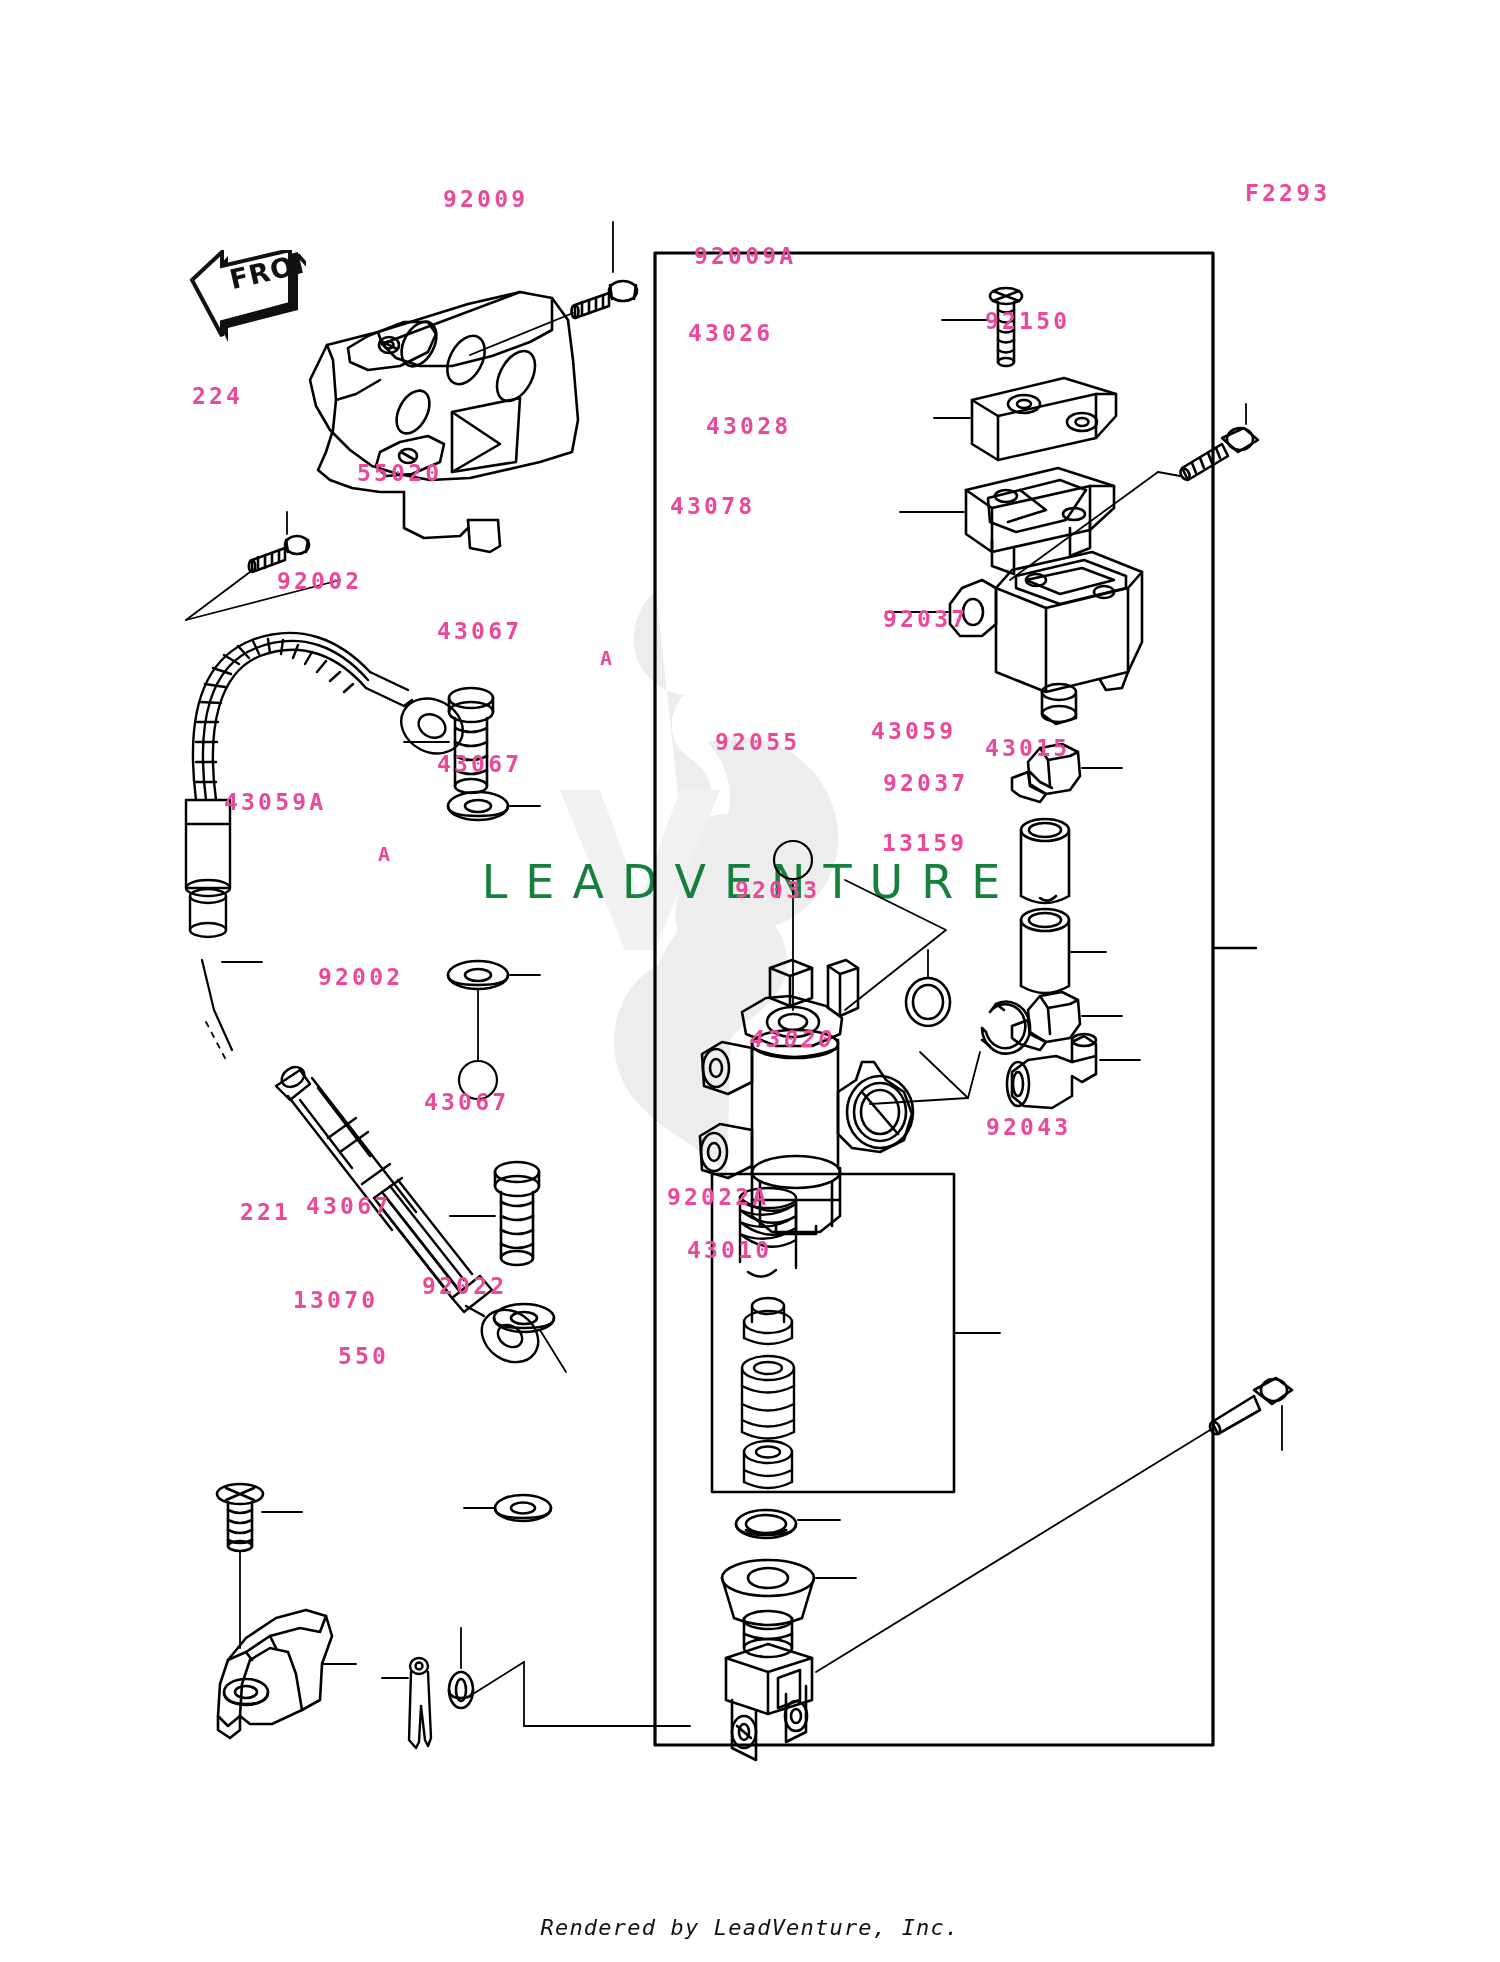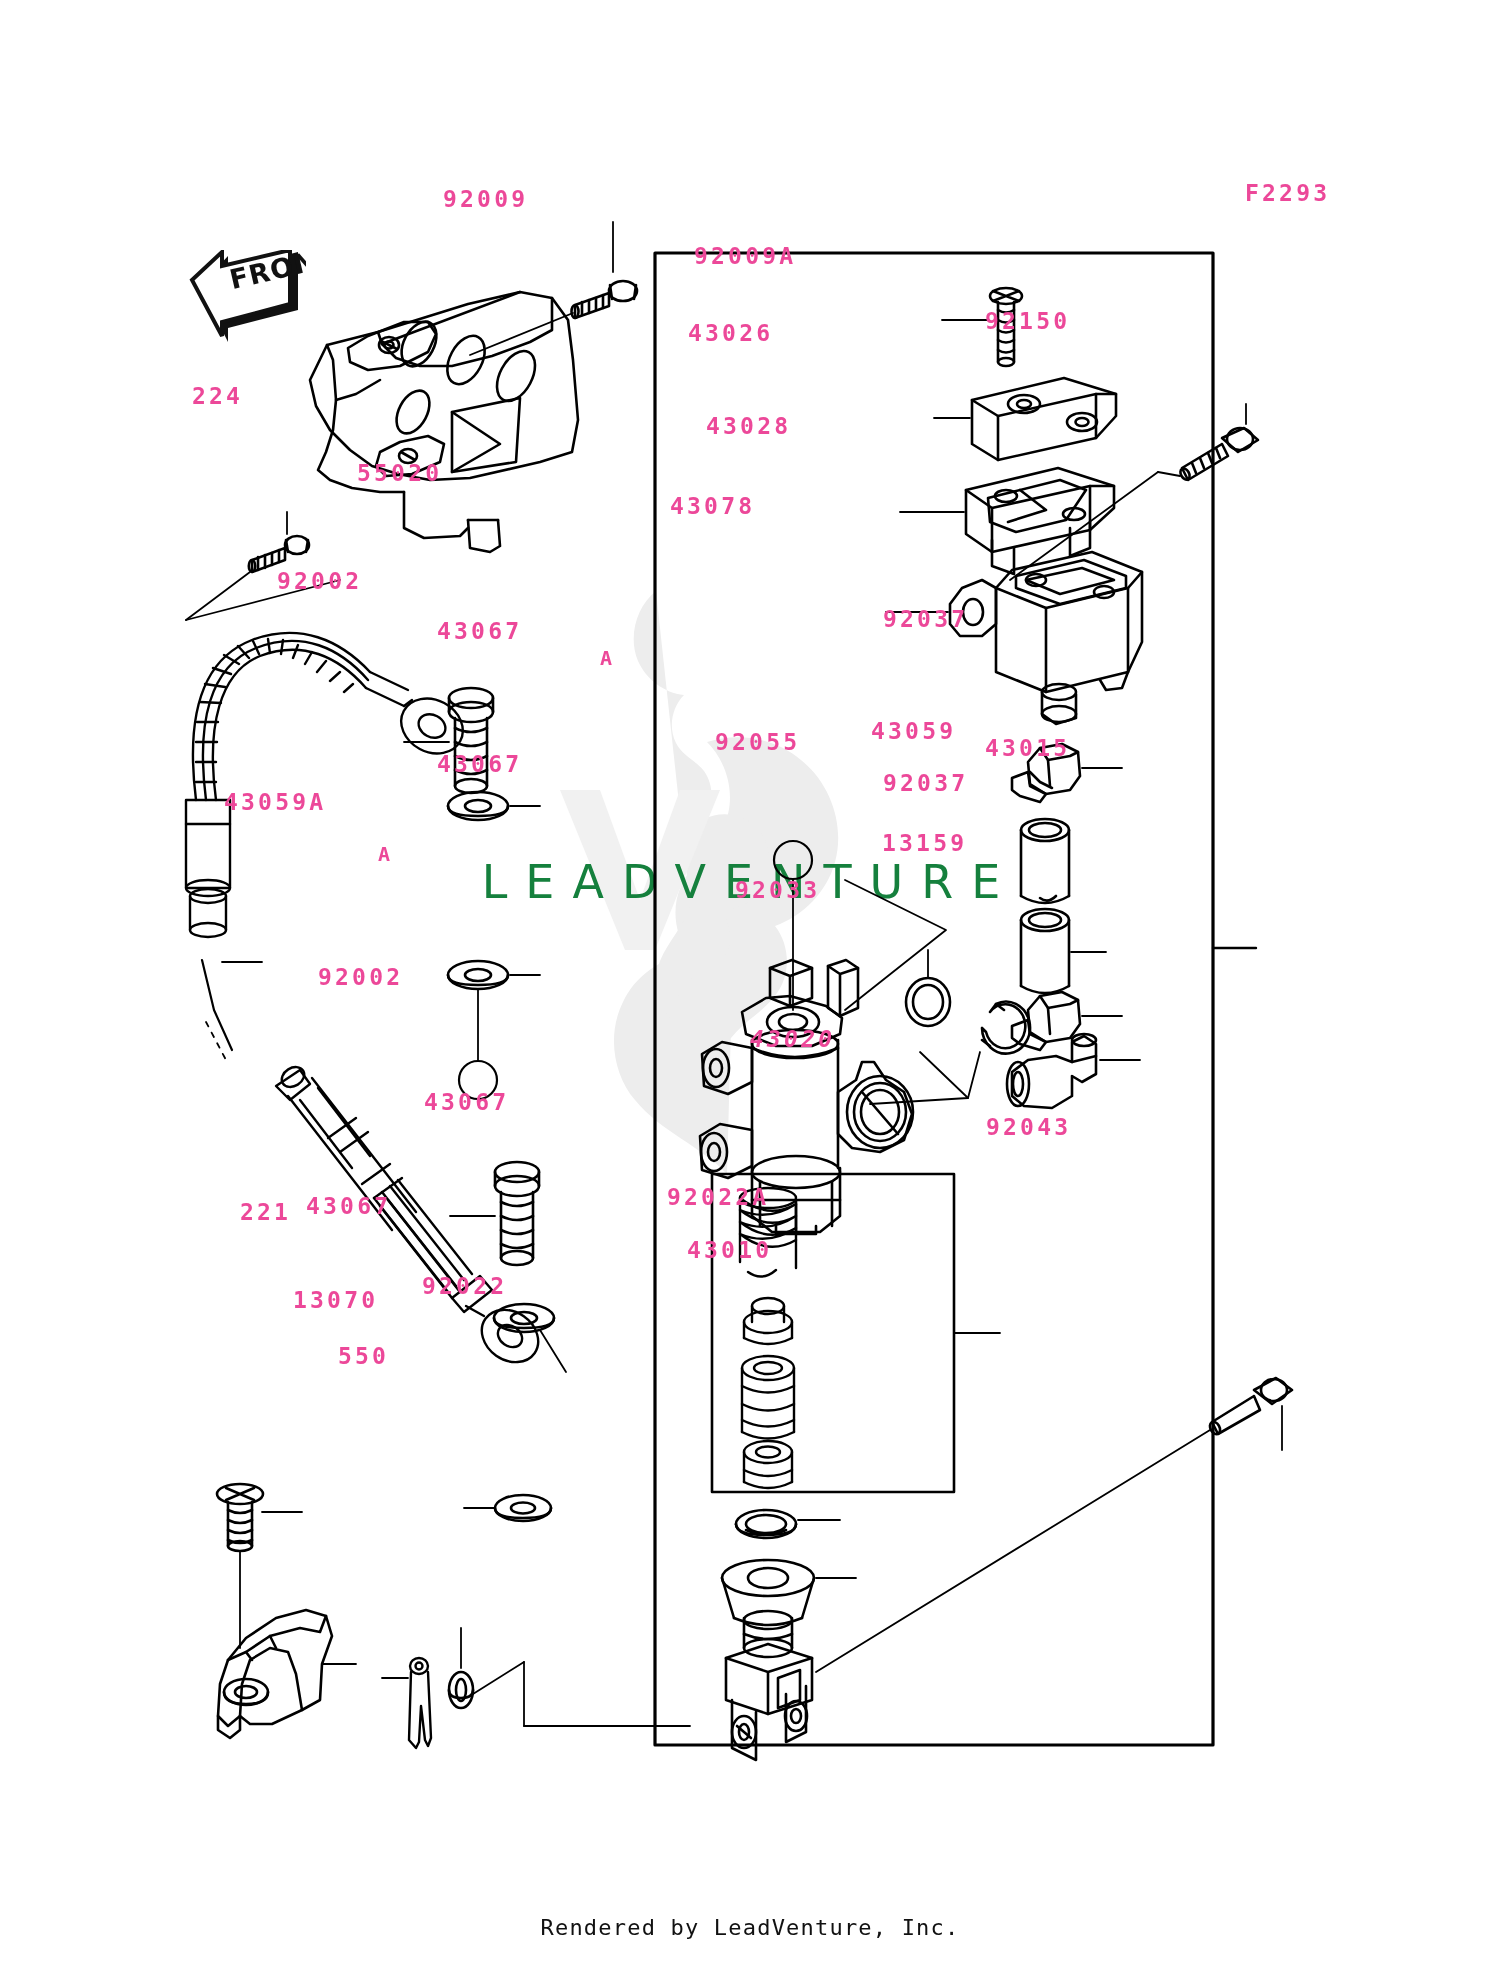--- a/index.html
+++ b/index.html
@@ -17,21 +17,21 @@
     letter-spacing:3.2px;
     font-weight:700;
     color:#ec4899;
     white-space:nowrap;
     line-height:1;
   }
   .lbl.small{font-size:21px;letter-spacing:2.6px;}
   #footer{
     position:absolute;left:0;right:0;top:1915px;text-align:center;
     font-family:"DejaVu Sans Mono","Liberation Mono",monospace;
-    font-size:22px;letter-spacing:1.2px;color:#111;
+    font-size:22px;letter-spacing:1.2px;color:#111;font-style:italic;
   }
   .wm{position:absolute;pointer-events:none;user-select:none;}
   #wm-text{
     top:855px;left:370px;width:760px;text-align:center;
     font-family:"DejaVu Sans","Liberation Sans",sans-serif;
     font-size:46px;letter-spacing:18px;color:#15803d;font-weight:400;
   }
   .front-badge{position:absolute;left:186px;top:250px;}
 </style>
 </head>

